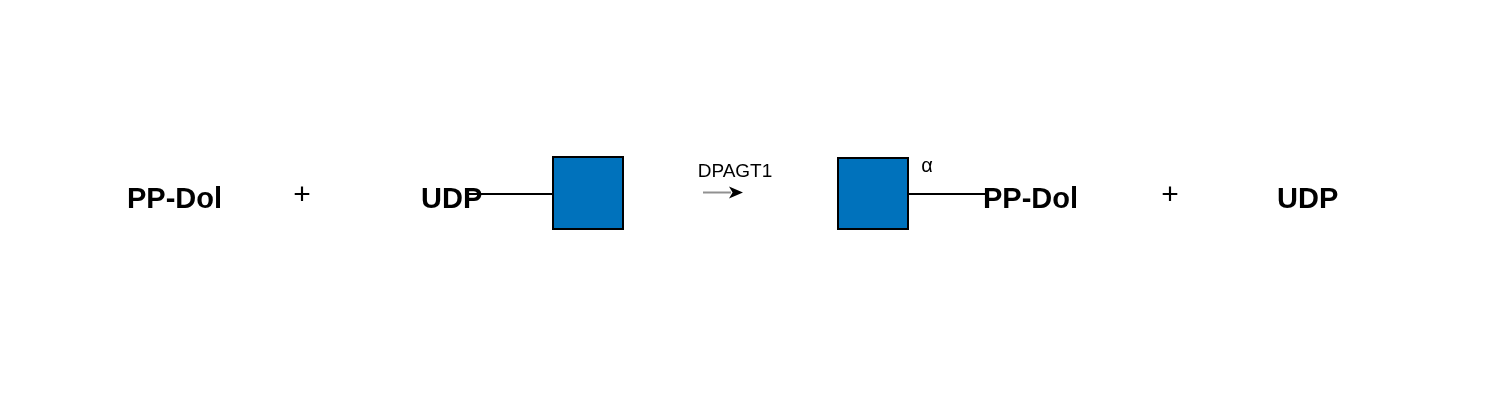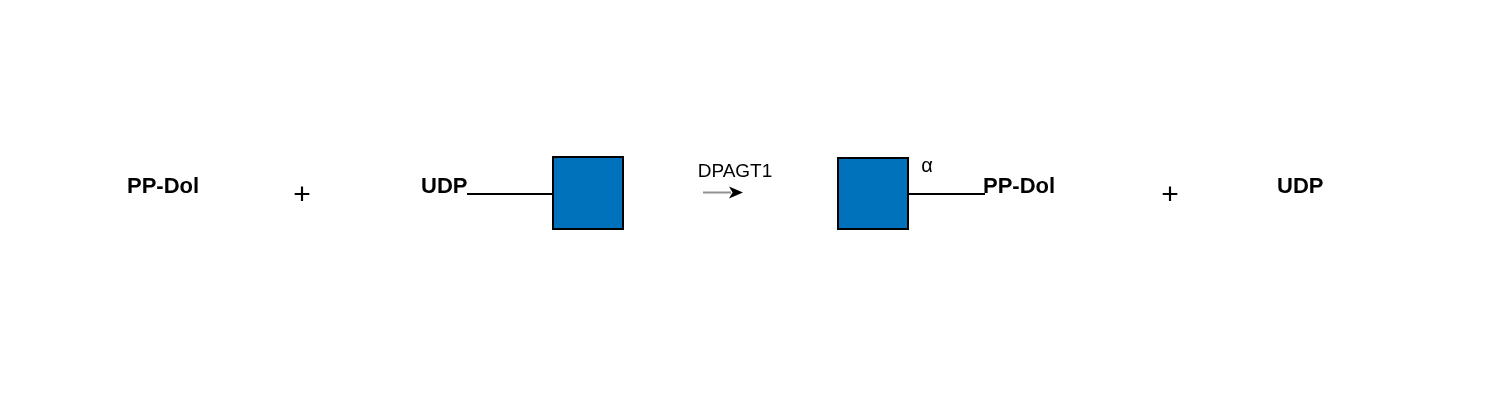--- a/index.html
+++ b/index.html
@@ -11,25 +11,25 @@
     position: relative;
     width: 1500px;
     height: 400px;
     background: #ffffff;
     overflow: hidden;
     font-family: "Liberation Sans", "DejaVu Sans", sans-serif;
     color: #000000;
   }
   .abs { position: absolute; display: flex; align-items: center; }
   .chem-label {
-    font-size: 22px;
+    font-size: 29px;
     font-weight: 700;
     line-height: 1;
     height: 30px;
-    top: 171px;
+    top: 183px;
     white-space: nowrap;
   }
   .plus {
     font-size: 30px;
     font-weight: 400;
     line-height: 1;
     height: 34px;
     width: 36px;
     top: 177px;
     justify-content: center;

